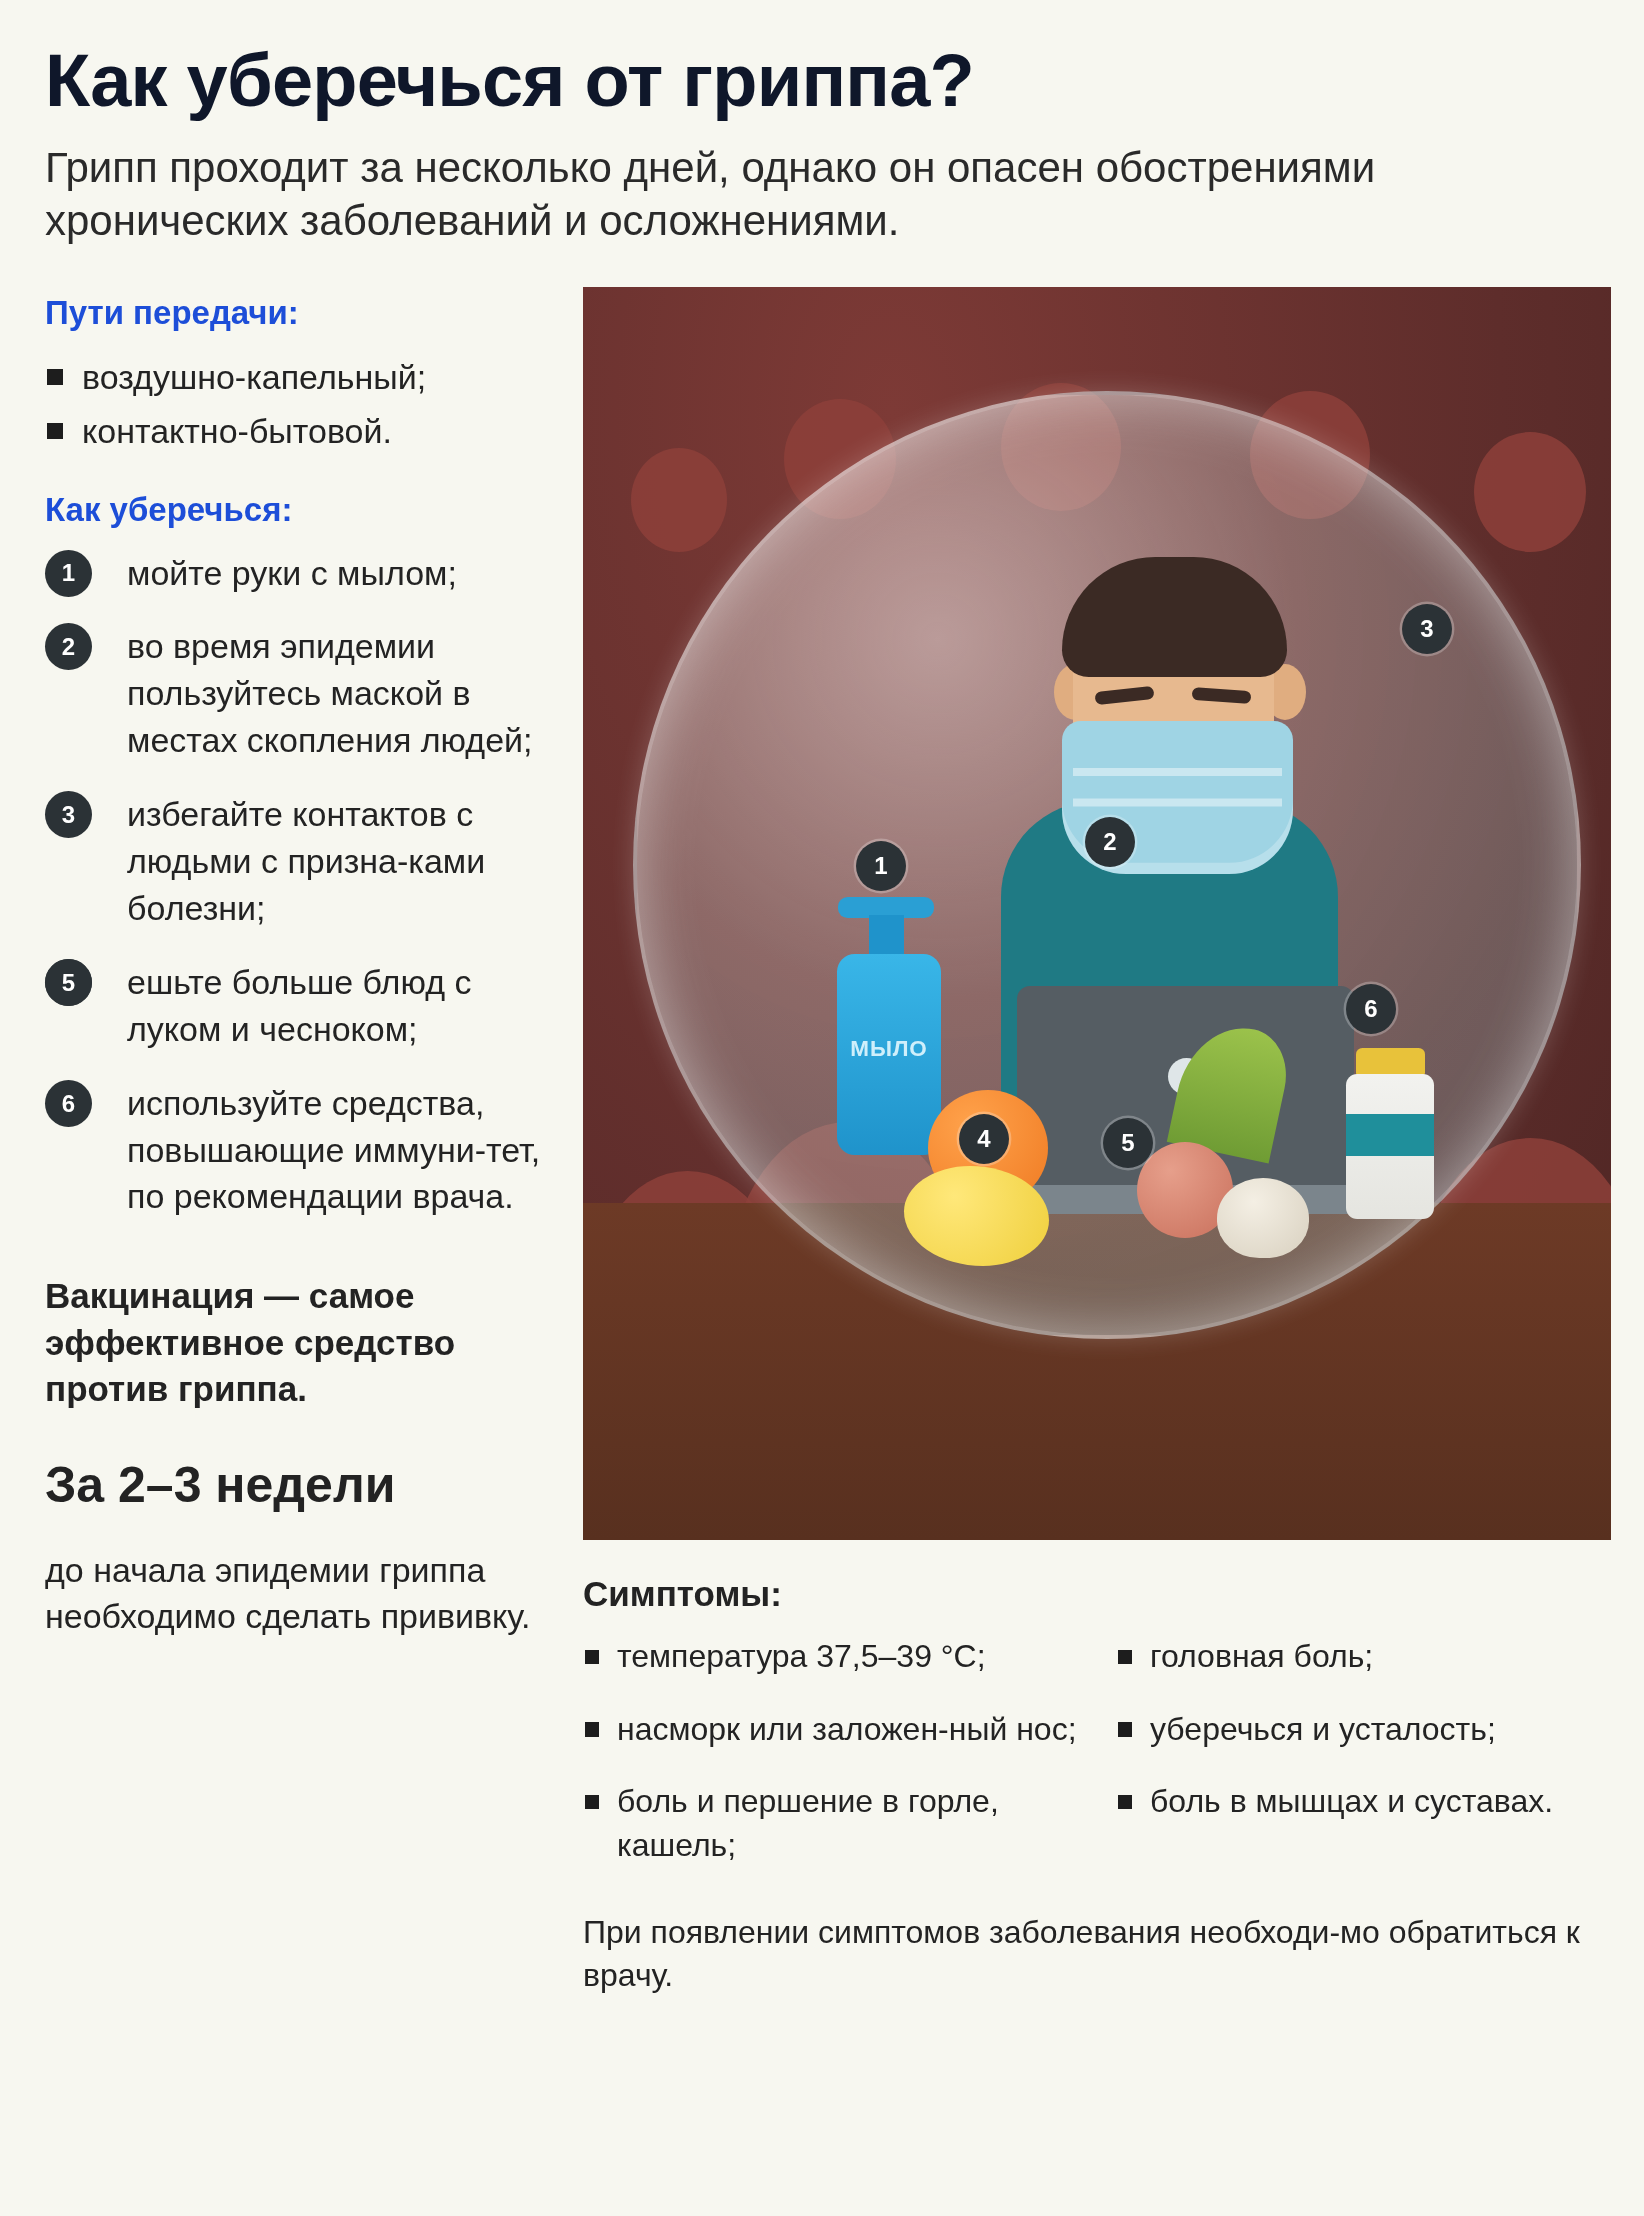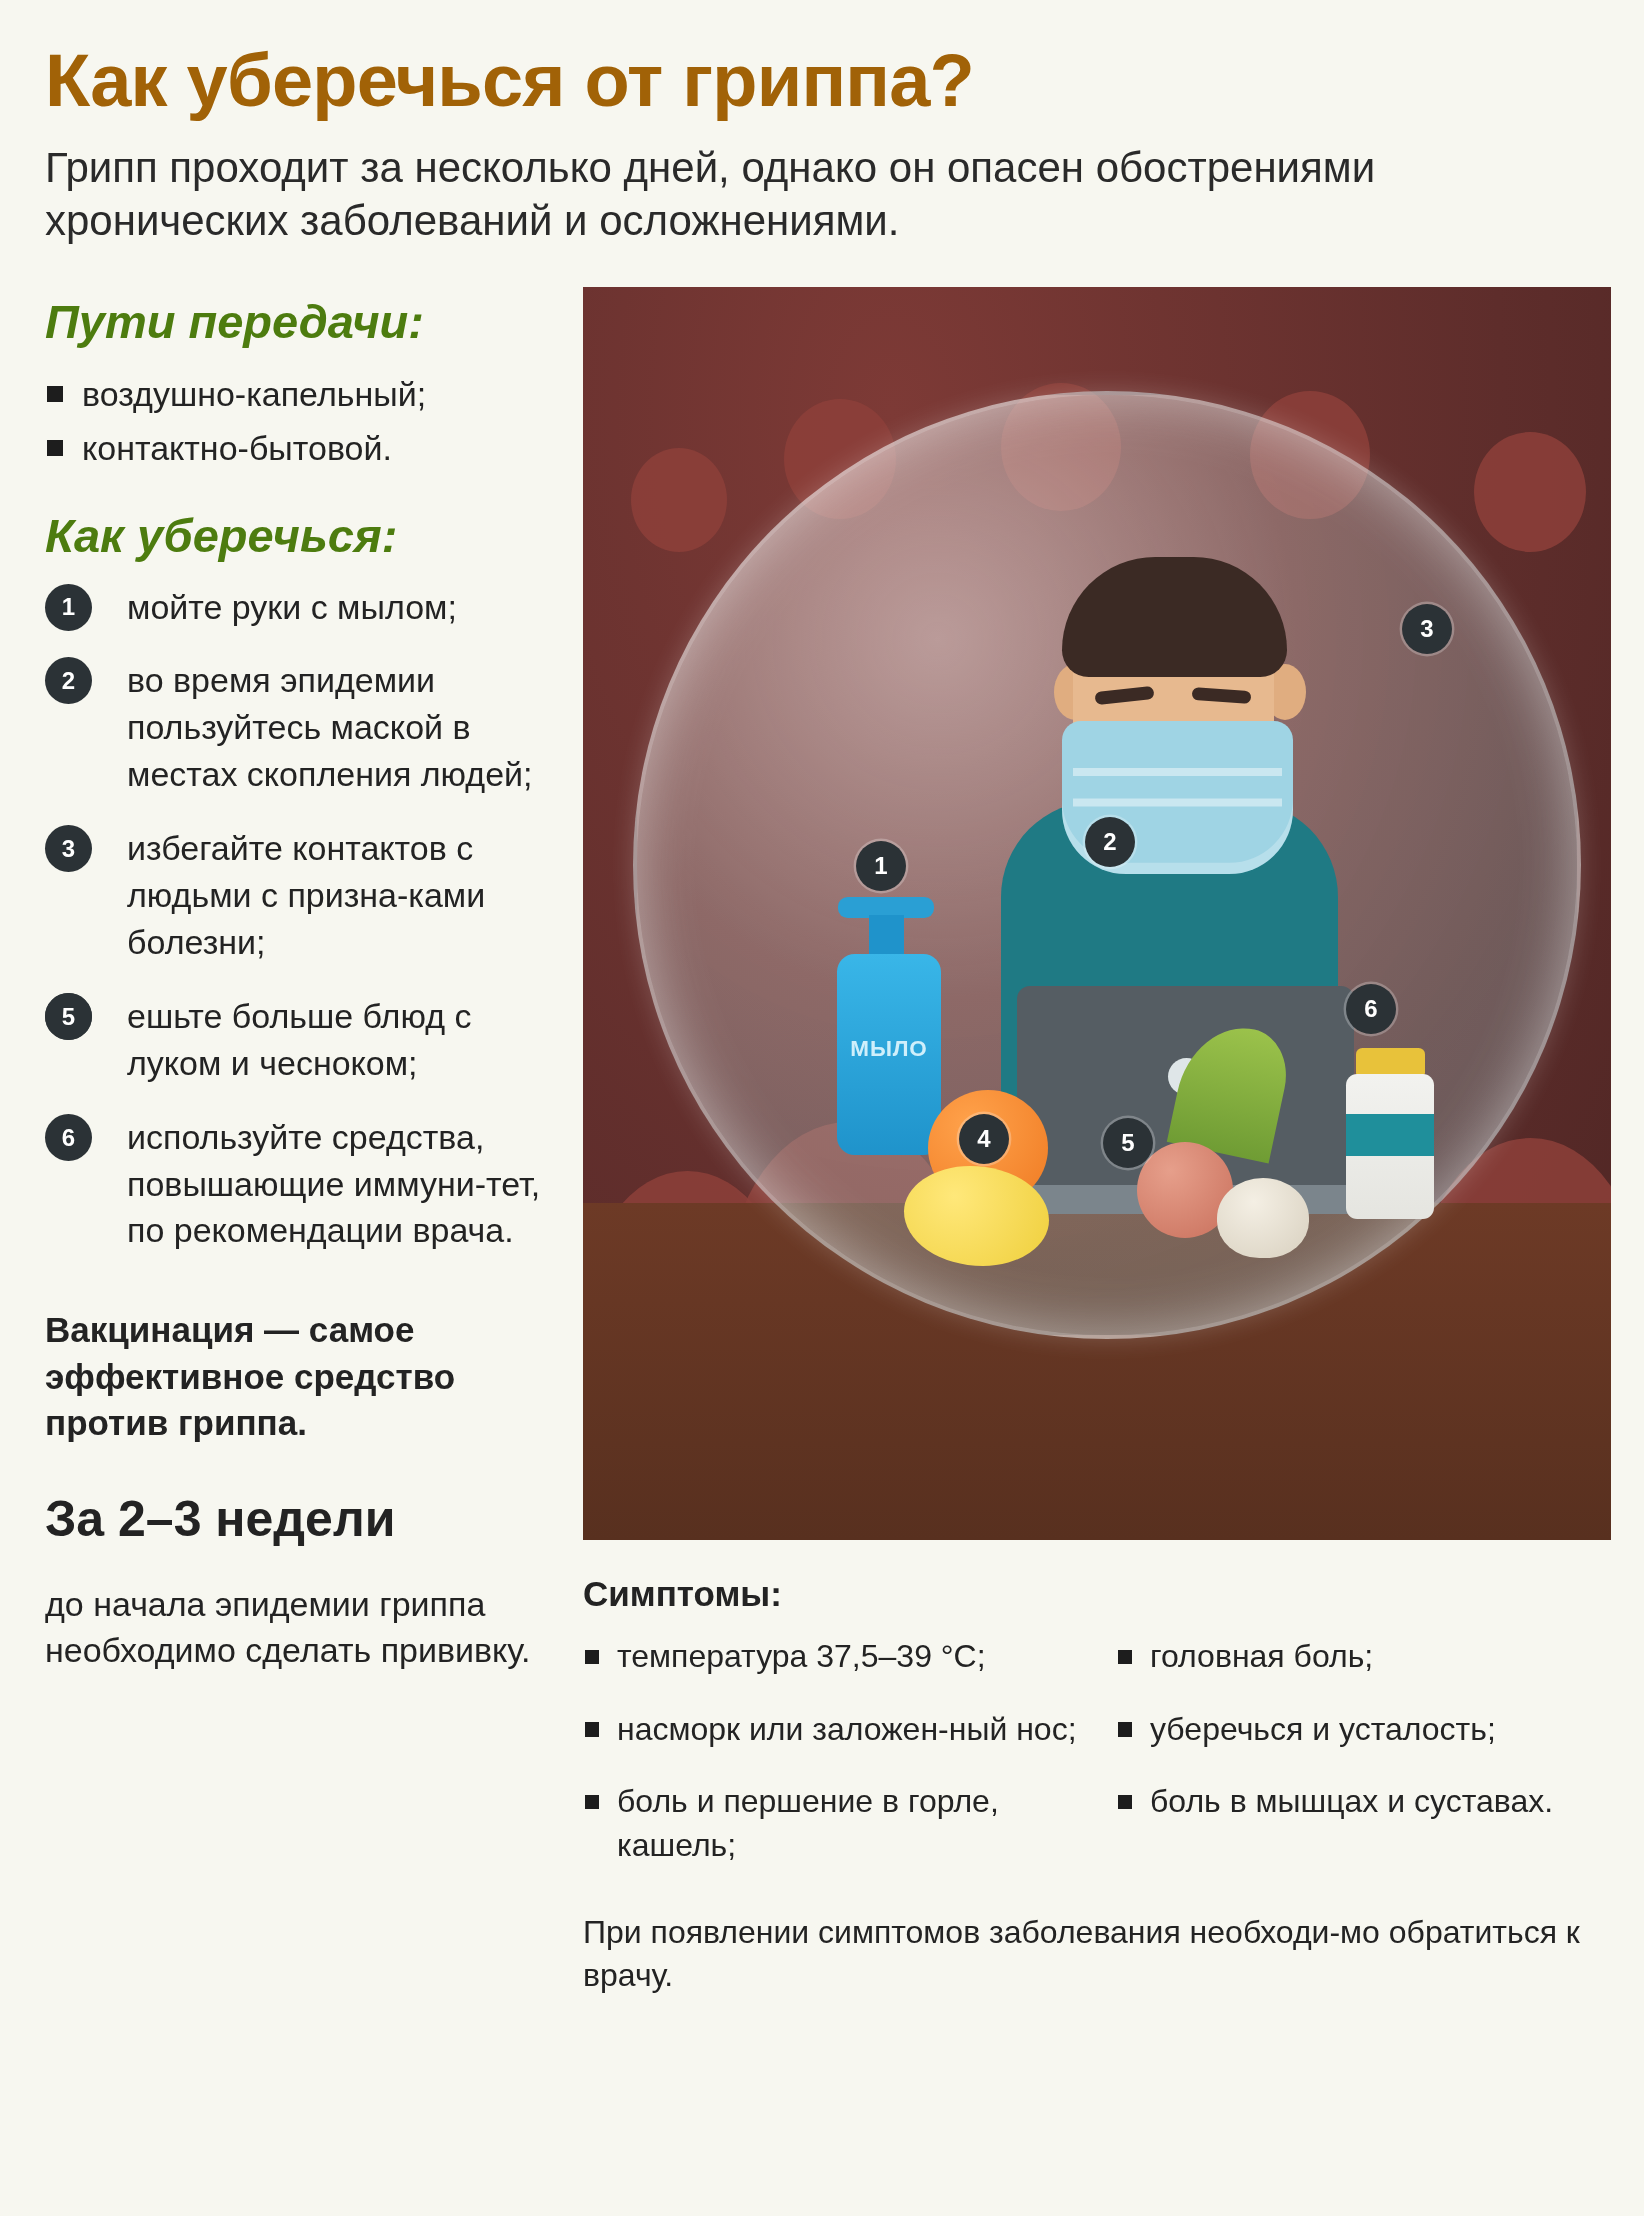--- a/index.html
+++ b/index.html
@@ -22,21 +22,21 @@
     padding: 42px 45px 0 45px;
   }
 
   
   .title {
     font-size: 74px;
     font-weight: bold;
     letter-spacing: -0.8px;
     line-height: 1.05;
     margin: 0 0 21px 0;
-    color: #a16207;
+    color: #0f172a;
   }
   .subtitle {
     font-size: 42px;
     line-height: 1.28;
     margin: 0 0 39px 0;
     color: #2a2a2a;
     max-width: 1574px;
   }
 
   
@@ -50,25 +50,24 @@
     padding-right: 24px;
     box-sizing: border-box;
   }
   .col-right {
     flex: 1 1 auto;
     padding-left: 8px;
     box-sizing: border-box;
   }
 
   h3.section-head {
-    font-size: 47px;
+    font-size: 33px;
     font-weight: bold;
     margin: 6.4px 0 21px 0;
-    color: #4d7c0f;
-    font-style: italic;
+    color: #1d4ed8;
   }
 
   
   ul.bullets {
     list-style: none;
     margin: 0 0 35px 0;
     padding: 0;
   }
   ul.bullets li {
     position: relative;

